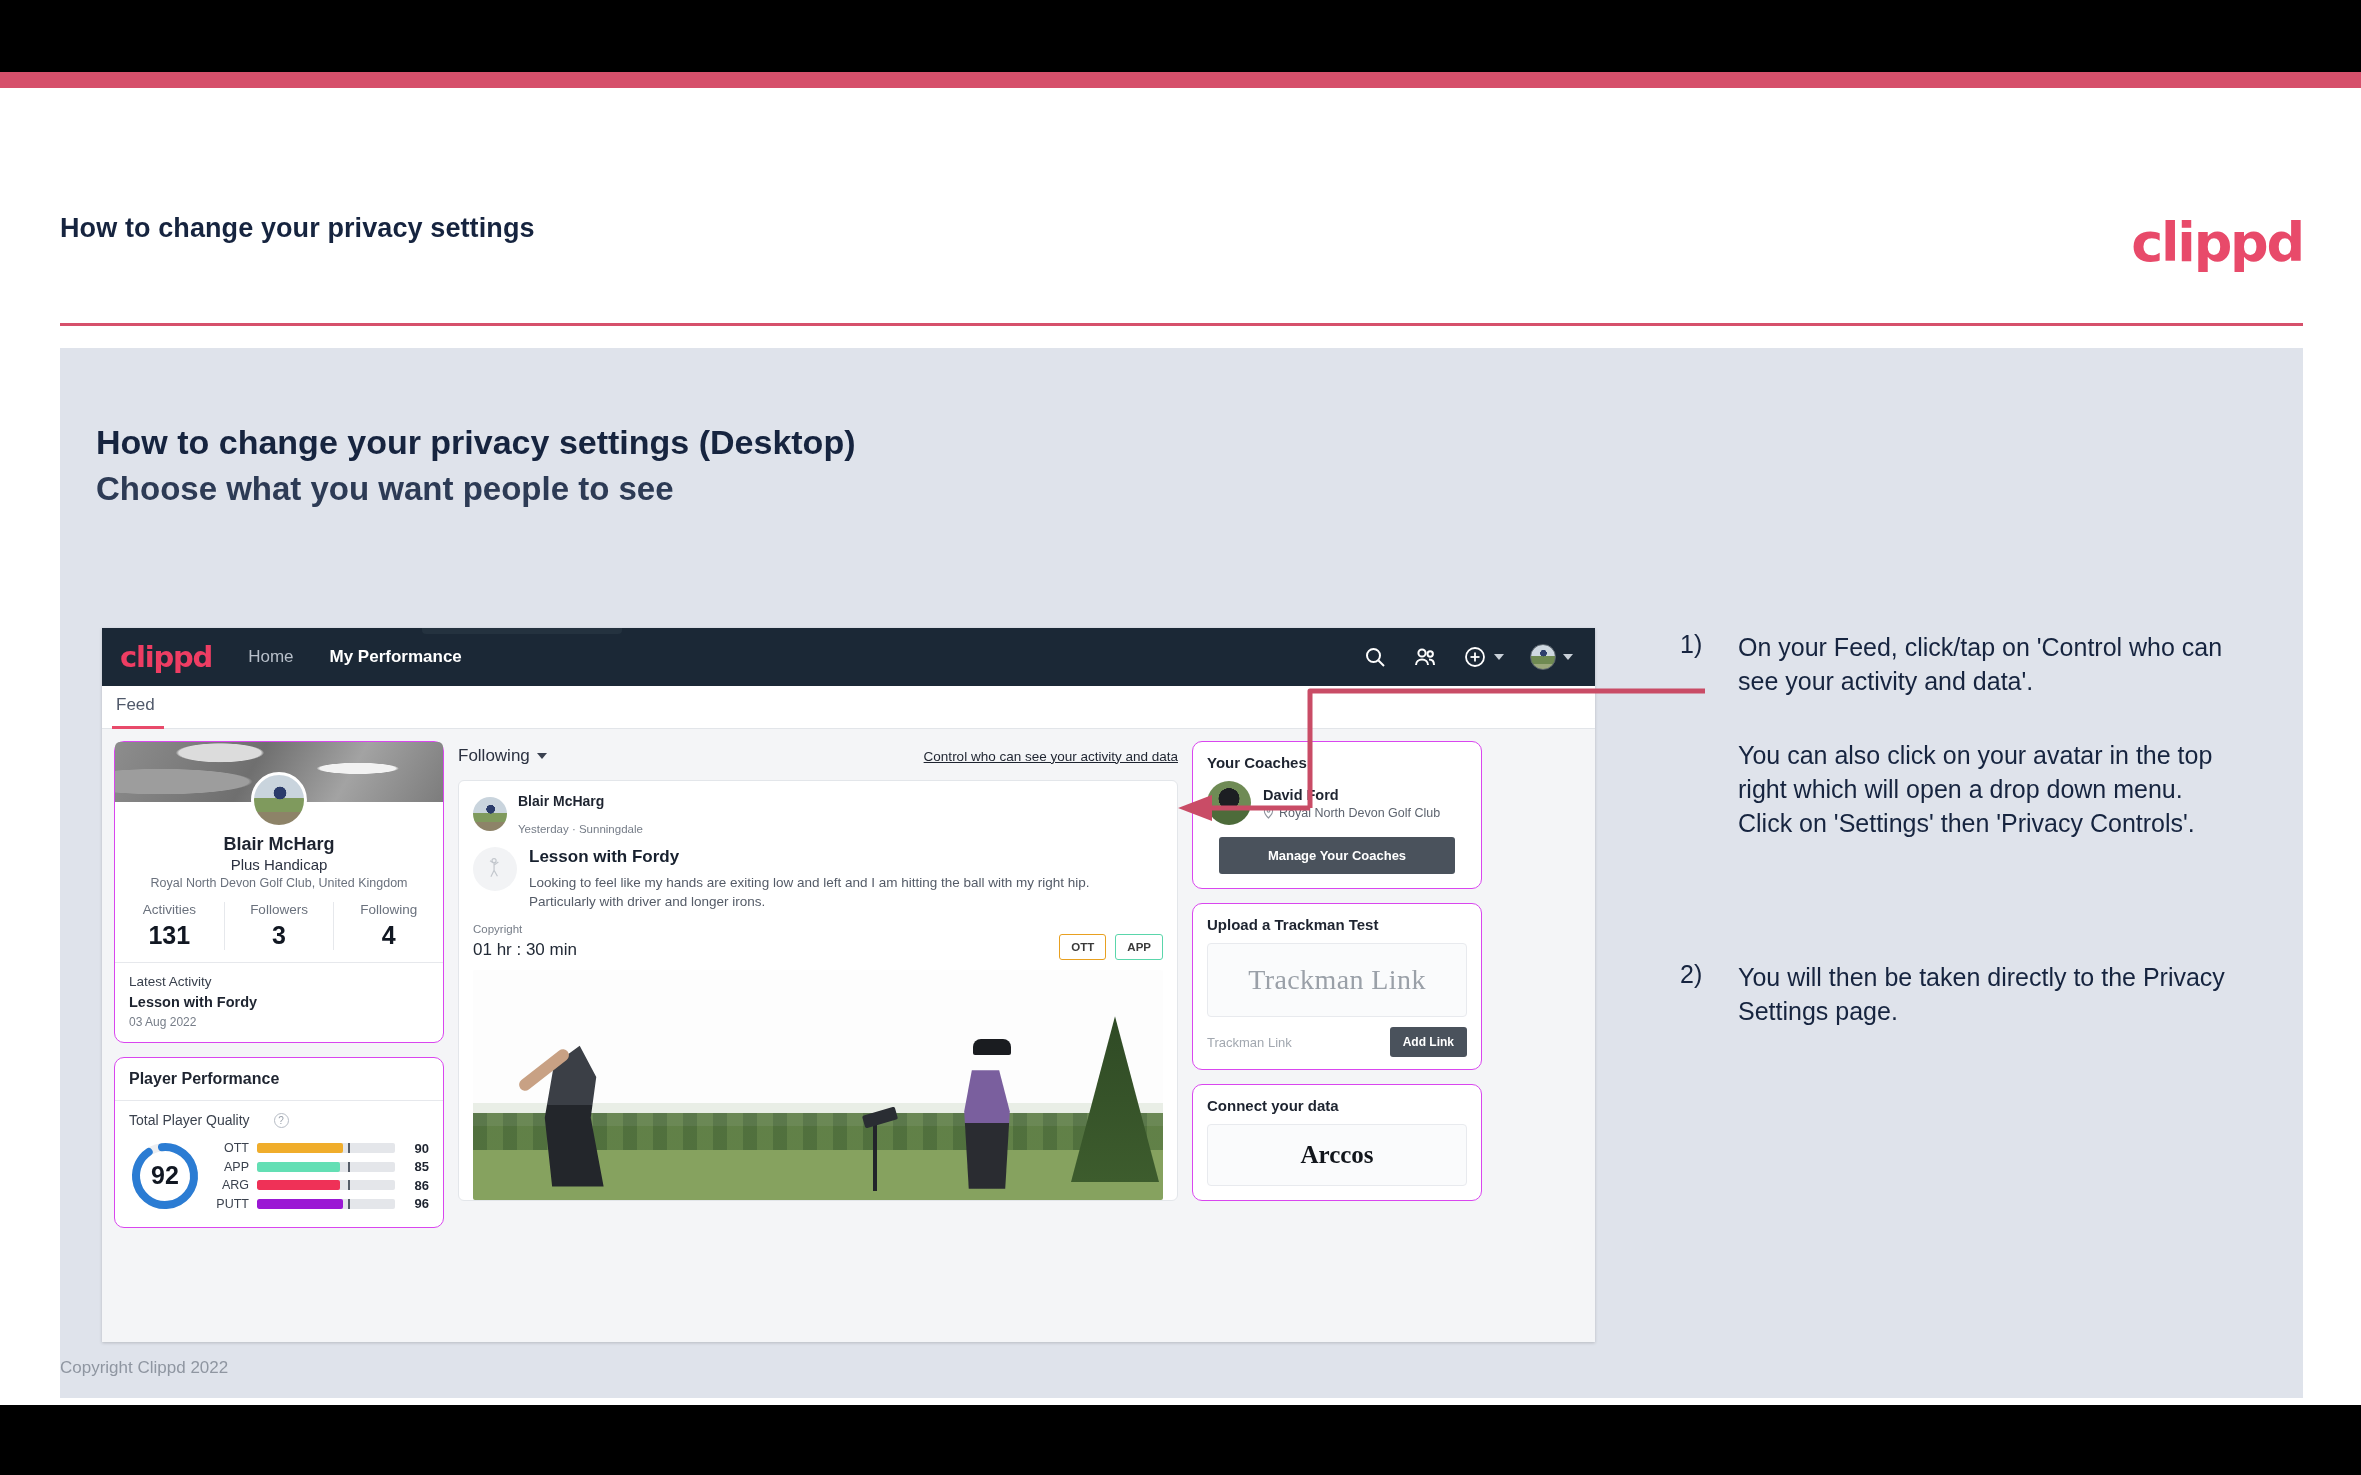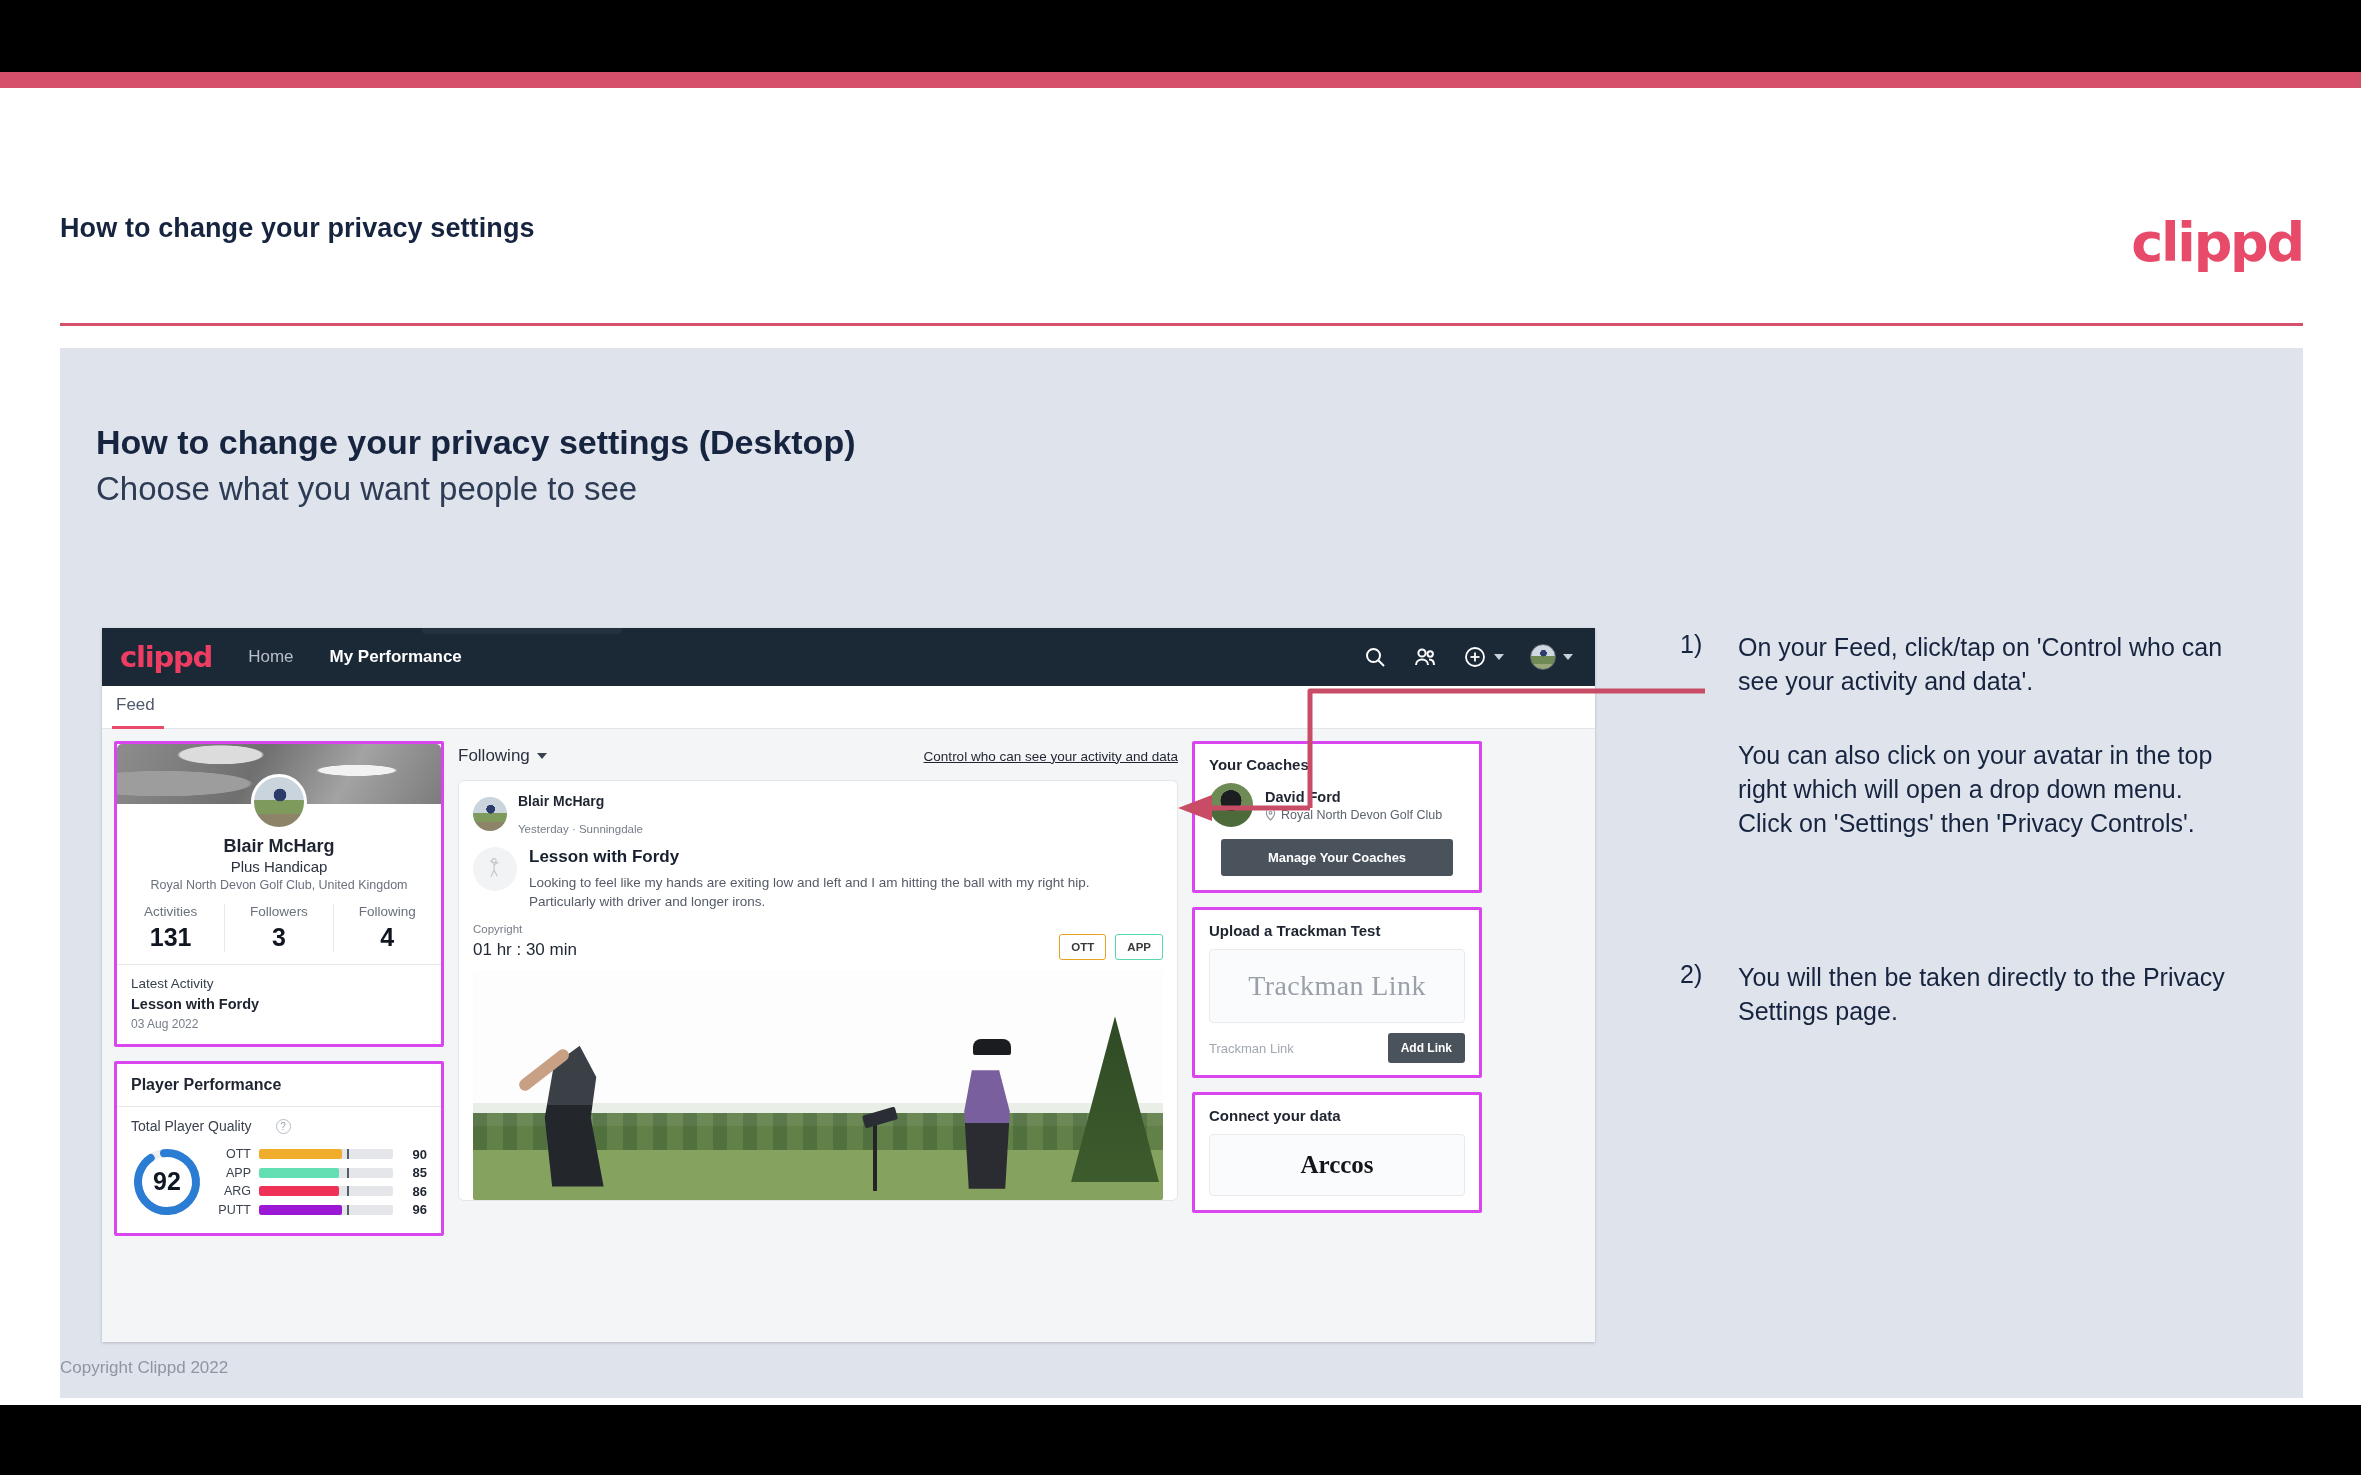--- a/index.html
+++ b/index.html
@@ -37,21 +37,21 @@
   .panel {
     position:absolute; left:60px; top:260px; width:2243px; height:1050px;
     background:#dfe3eb;
   }
   .panel-title {
     position:absolute; left:36px; top:75px;
     font-size:34px; font-weight:700; color:#16243f;
   }
   .panel-sub {
     position:absolute; left:36px; top:122px;
-    font-size:33px; font-weight:400; color:#2d3b55;
+    font-size:33px; font-weight:700; color:#2d3b55;
   }
 
   
   .app {
     position:absolute; left:42px; top:280px; width:1493px; height:714px;
     background:#fff; overflow:hidden;
     box-shadow: 0 1px 3px rgba(0,0,0,.18);
   }
   .app-navbar {
     position:relative; width:100%; height:58px; background:#1b2836;
@@ -88,21 +88,21 @@
   }
   .app-tab {
     position:absolute; left:14px; top:9px; font-size:17px; color:#50596a;
   }
   .app-tab-underline { position:absolute; left:10px; top:40px; width:52px; height:3px; background:#e84a6a; }
 
   .app-body { position:relative; background:#f4f5f7; height:613px; padding:12px; display:flex; gap:14px; }
 
   
   .col-left { width:330px; flex:0 0 330px; }
-  .card { background:#fff; border:3px solid #d946ef; border-radius:2px; }
+  .card { background:#fff; border:1px solid #d946ef; border-radius:10px; }
   .prof-cover {
     height:60px; border-radius:5px 5px 0 0;
     background:
       radial-gradient(ellipse at 74% 44%, #f2f2f2 0 11%, transparent 12%),
       radial-gradient(ellipse at 32% 18%, #dcdcdc 0 13%, transparent 14%),
       radial-gradient(ellipse at 14% 66%, #9d9d9d 0 22%, transparent 23%),
       linear-gradient(120deg,#8d8d8d,#6f6f6f 42%,#a3a3a3 70%,#7c7c7c);
   }
   .prof-av {
     width:56px;height:56px;border-radius:50%;margin:-30px auto 0;border:3px solid #fff;

